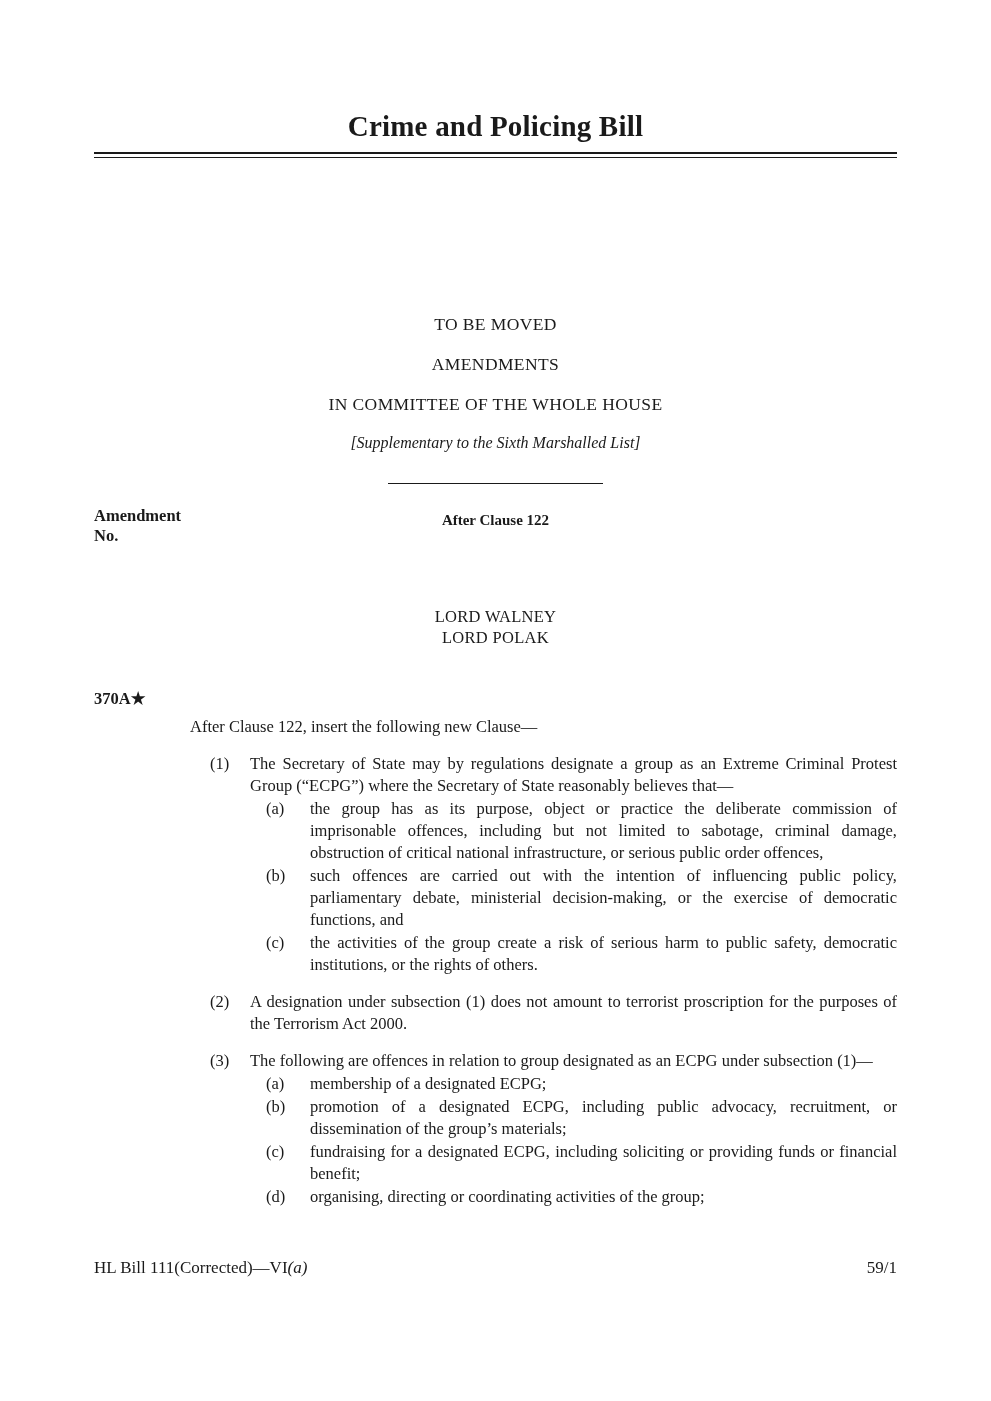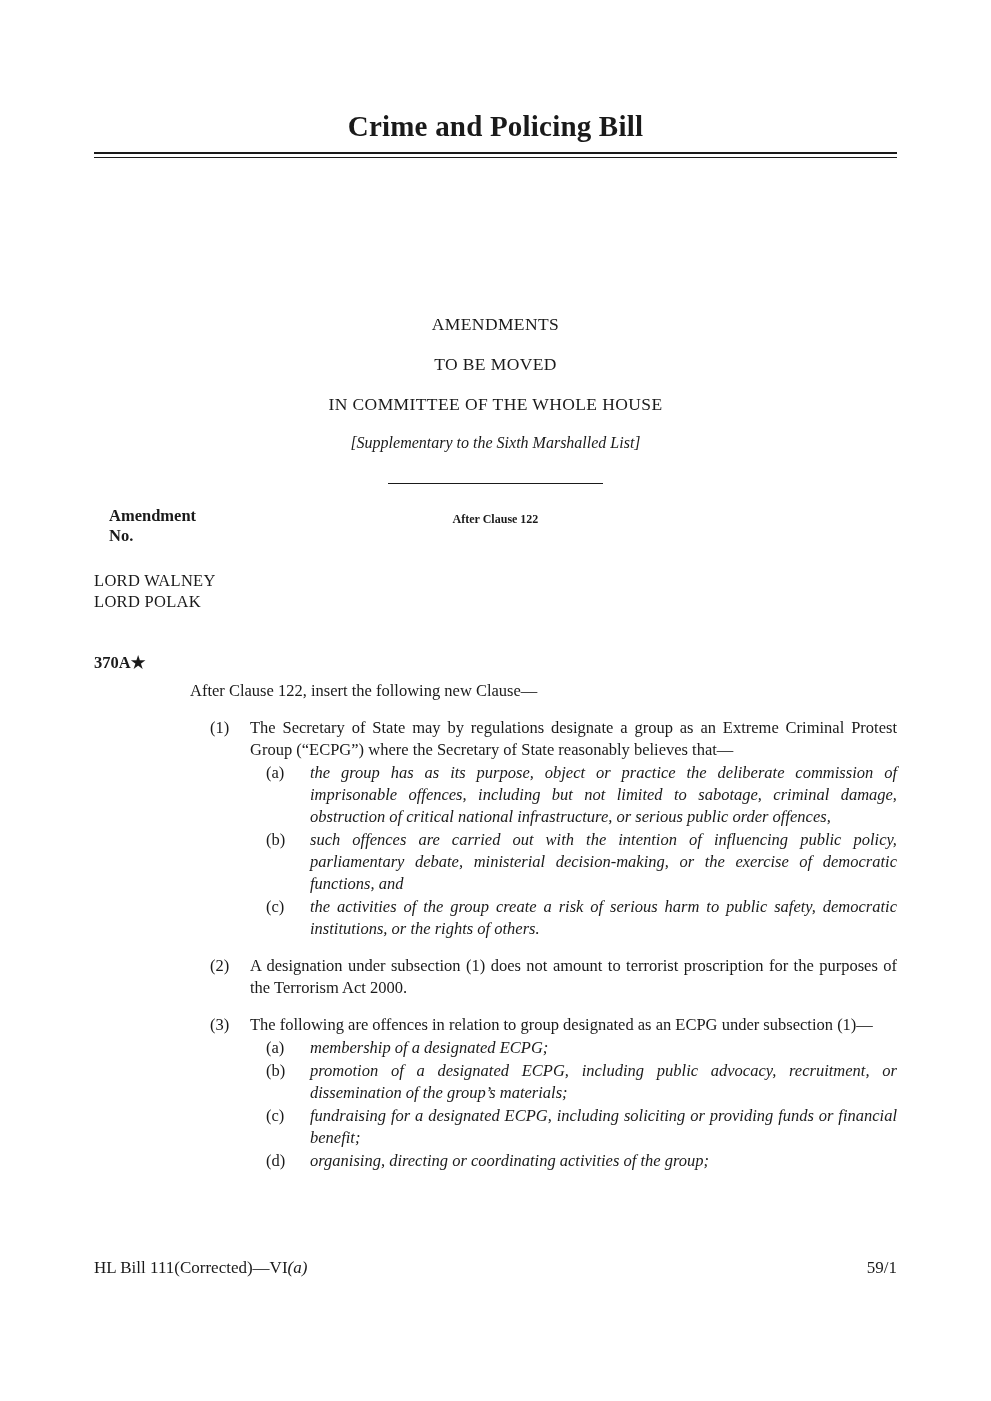--- a/index.html
+++ b/index.html
@@ -43,35 +43,35 @@
   }
   .short-rule {
     width: 215px;
     margin: 31px auto 0 auto;
     border-top: 1.2px solid #1a1a1a;
   }
 
   .section-row { position: relative; margin-top: 22px; min-height: 40px; }
   .amendment-no-label {
     position: absolute;
-    left: 15px;
+    left: 0;
     top: 0;
     font-weight: bold;
     font-size: 16.5px;
     line-height: 20px;
     white-space: pre-line;
   }
   .section-heading {
     text-align: center;
     font-weight: bold;
-    font-size: 12px;
+    font-size: 15px;
     padding-top: 6px;
   }
 
-  .sponsors { margin-top: 24px; }
+  .sponsors { text-align: center; margin-top: 60px; }
   .sponsor-line { font-size: 16.5px; line-height: 21px; letter-spacing: 0.3px; }
 
   .amendment-block { margin-top: 40px; font-size: 16.5px; line-height: 22px; }
   .amendment-header { display: flex; }
   .amendment-number {
     width: 96px;
     flex-shrink: 0;
     font-weight: bold;
   }
   .amendment-instruction { flex: 1; margin-top: 28px; }
@@ -81,21 +81,21 @@
     margin-top: 10px;
     margin-left: 143px;
   }
 
   .subsection { display: flex; margin-left: 116px; margin-top: 15px; }
   .ss-num { width: 40px; flex-shrink: 0; }
   .ss-body { flex: 1; text-align: justify; }
 
   .subitem { display: flex; margin-top: 1px; }
   .si-num { width: 60px; padding-left: 16px; flex-shrink: 0; }
-  .si-body { flex: 1; text-align: justify; font-style: italic; }
+  .si-body { flex: 1; text-align: justify; }
 
   .footer {
     position: absolute;
     left: 94px;
     right: 94px;
     top: 1258px;
     display: flex;
     justify-content: space-between;
     font-size: 17px;
   }
@@ -104,22 +104,22 @@
 </head>
 <body>
 
 <div class="page">
   <div class="content">
 
     <h1 class="doc-title">Crime and Policing Bill</h1>
     <div class="title-rule"></div>
 
     <div class="heading-block">
+      <div class="heading-line">TO BE MOVED</div>
       <div class="heading-line">AMENDMENTS</div>
-      <div class="heading-line">TO BE MOVED</div>
       <div class="heading-line">IN COMMITTEE OF THE WHOLE HOUSE</div>
       <div class="subheading">[Supplementary to the Sixth Marshalled List]</div>
     </div>
 
     <div class="short-rule"></div>
 
     <div class="section-row">
       <div class="amendment-no-label">Amendment
 No.</div>
       <div class="section-heading">After Clause 122</div>

